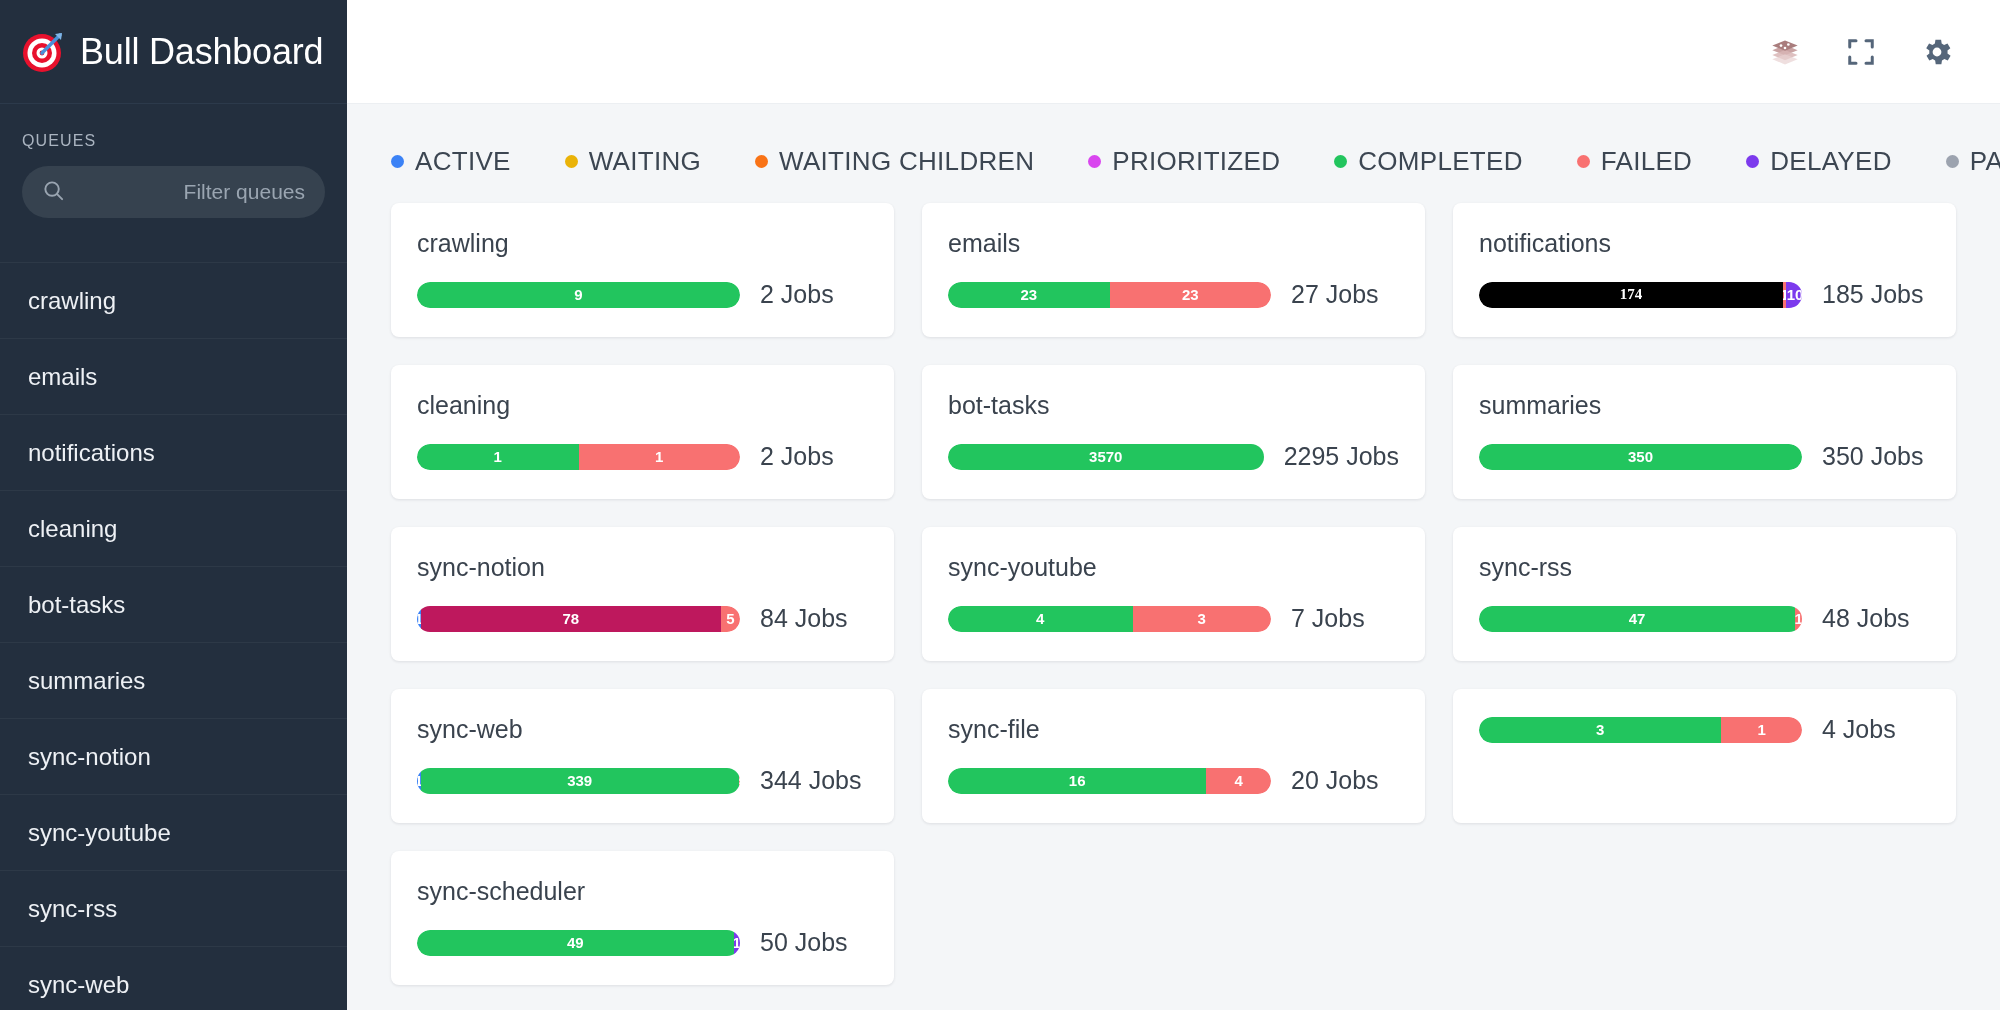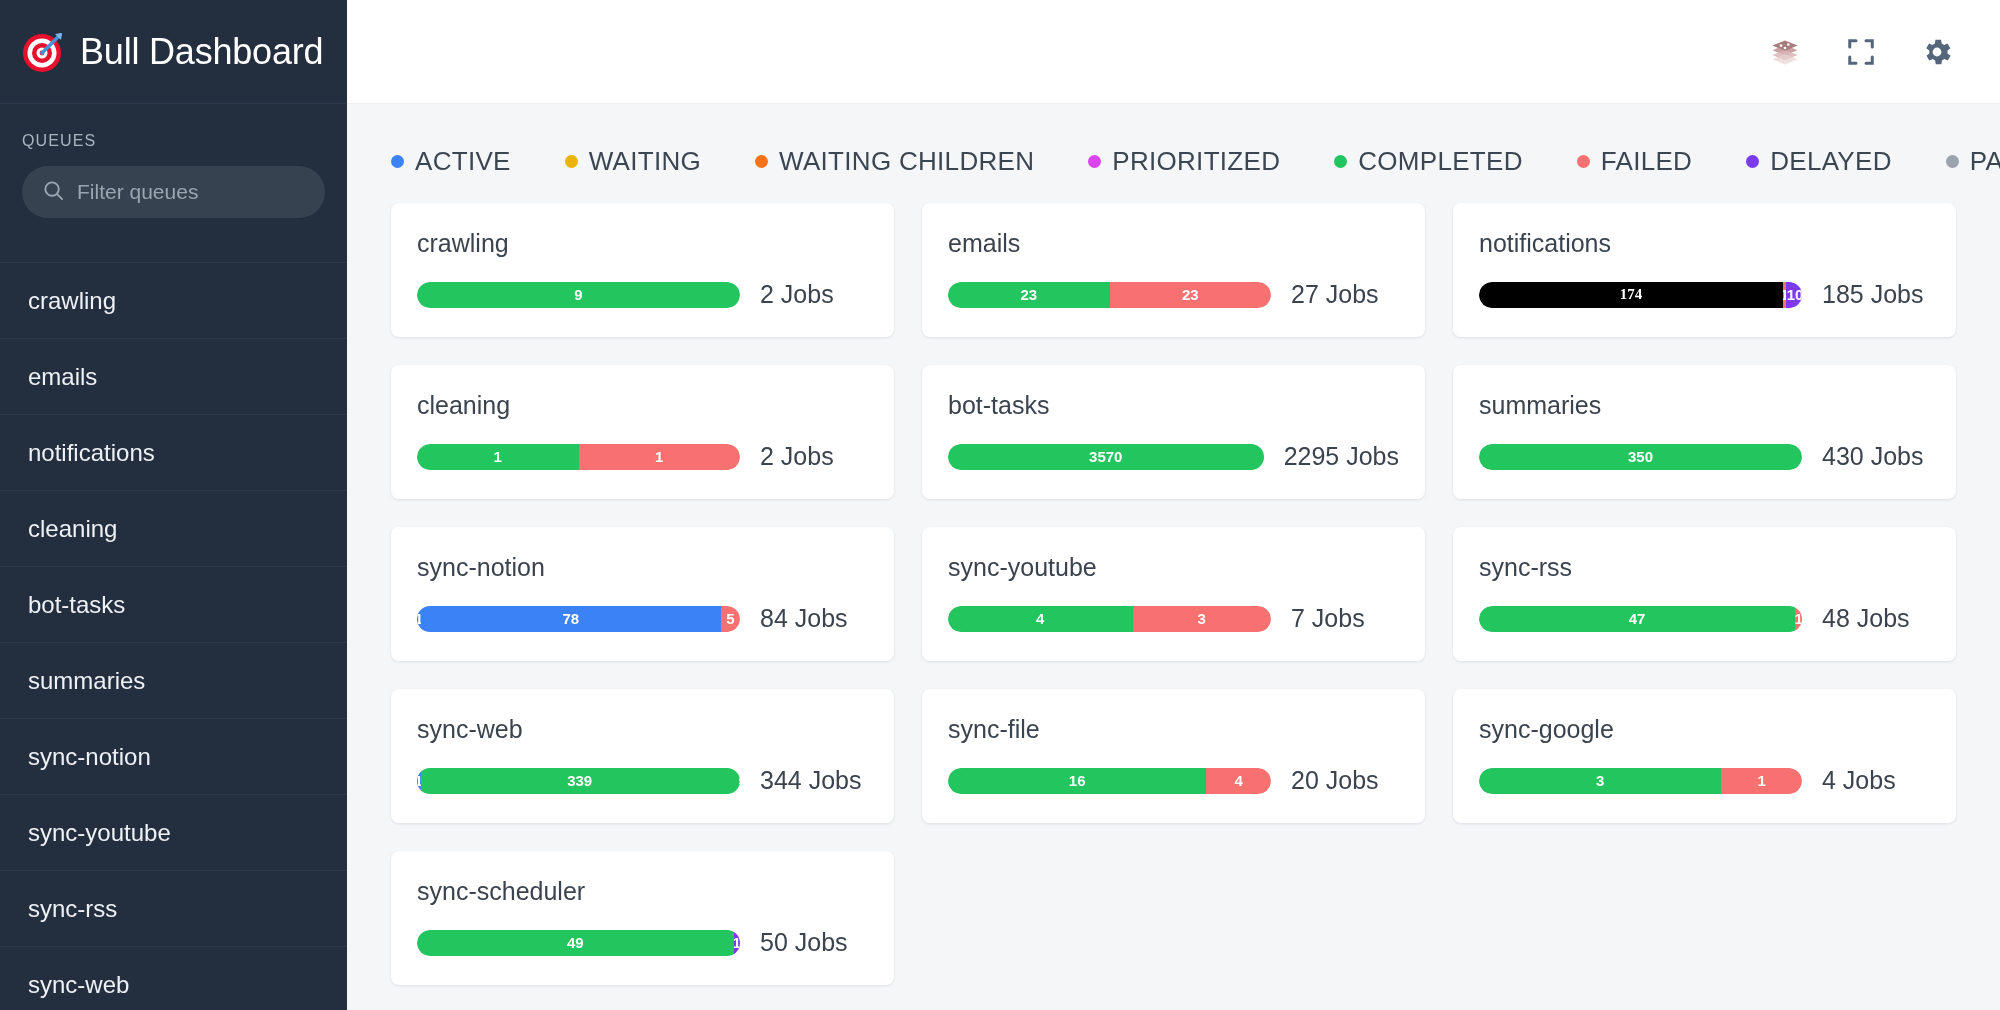--- a/index.html
+++ b/index.html
@@ -39,20 +39,21 @@
     height: 52px; border-radius: 26px;
     background: #36424f;
     display: flex; align-items: center; gap: 12px;
     padding: 0 20px;
   }
   .filter-input {
     background: transparent; border: 0; outline: none;
     color: #e4e8ed; font-size: 21px;
     font-family: "Liberation Sans", sans-serif;
     width: 100%;
+    text-align: right;
   }
   .filter-input::placeholder { color: #9aa5b1; }
   .queue-list { margin-top: 44px; }
   .queue-item {
     height: 76px;
     display: flex; align-items: center;
     padding: 0 28px;
     font-size: 24px; color: #eef1f5;
     border-top: 1px solid #2d3947;
     cursor: pointer;
@@ -319,29 +320,29 @@
               </div>
               <div class="jobs-count">2295 Jobs</div>
             </div>
           </div>
           <div class="card">
             <div class="card-title">summaries</div>
             <div class="card-row">
               <div class="bar">
                 <div class="seg" style="flex: 0 0 100%; background: rgb(34, 197, 94); text-align: right;">350</div>
               </div>
-              <div class="jobs-count">430 Jobs</div>
+              <div class="jobs-count">350 Jobs</div>
             </div>
           </div>
           <div class="card">
             <div class="card-title">sync-notion</div>
             <div class="card-row">
               <div class="bar">
                 <div class="seg" style="flex: 0 0 1.19048%; background: rgb(59, 130, 246);">1</div>
-                <div class="seg" style="flex: 0 0 92.8571%; background: #3b82f6; text-align: center;">78</div>
+                <div class="seg" style="flex: 0 0 92.8571%; background: #be185d; text-align: center;">78</div>
                 <div class="seg" style="flex: 0 0 5.95238%; background: rgb(248, 113, 113);">5</div>
               </div>
               <div class="jobs-count">84 Jobs</div>
             </div>
           </div>
           <div class="card">
             <div class="card-title">sync-youtube</div>
             <div class="card-row">
               <div class="bar">
                 <div class="seg" style="flex: 0 0 57.1429%; background: rgb(34, 197, 94);">4</div>
@@ -375,21 +376,20 @@
             <div class="card-title">sync-file</div>
             <div class="card-row">
               <div class="bar">
                 <div class="seg" style="flex: 0 0 80%; background: rgb(34, 197, 94);">16</div>
                 <div class="seg" style="flex: 0 0 20%; background: rgb(248, 113, 113);">4</div>
               </div>
               <div class="jobs-count">20 Jobs</div>
             </div>
           </div>
           <div class="card">
-            <div class="card-title">sync-google</div>
             <div class="card-row">
               <div class="bar">
                 <div class="seg" style="flex: 0 0 75%; background: rgb(34, 197, 94);">3</div>
                 <div class="seg" style="flex: 0 0 25%; background: rgb(248, 113, 113);">1</div>
               </div>
               <div class="jobs-count">4 Jobs</div>
             </div>
           </div>
           <div class="card">
             <div class="card-title">sync-scheduler</div>

